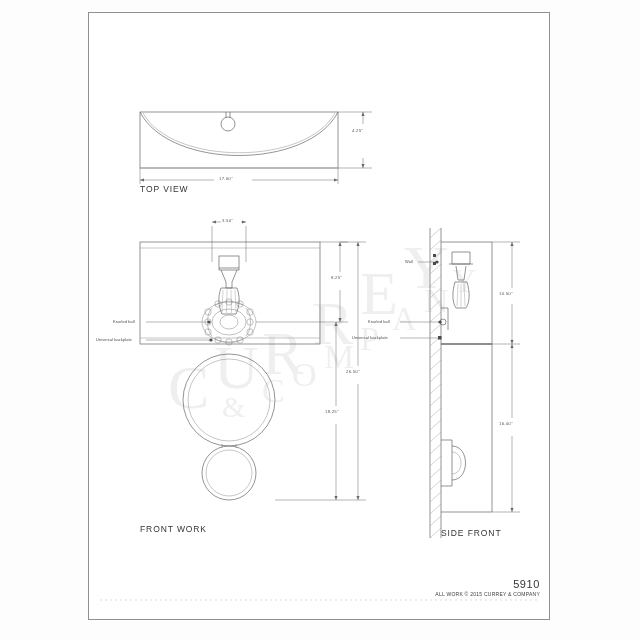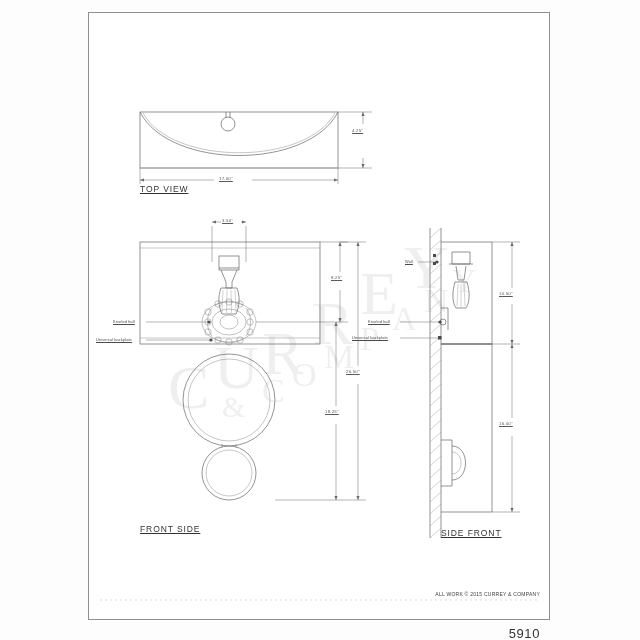--- a/index.html
+++ b/index.html
@@ -2,25 +2,25 @@
 <html><head>
 <meta charset="utf-8">
 <style>
   html,body{margin:0;padding:0;background:#ffffff;}
   body{width:640px;height:640px;overflow:hidden;
        font-family:"Liberation Sans","DejaVu Sans",sans-serif;color:#3b3b3b;}
   #sheet{position:relative;width:640px;height:640px;background:#fdfdfd;}
   .border{position:absolute;left:88px;top:12px;width:462px;height:608px;
           border:1px solid #8f8f8f;background:#ffffff;box-sizing:border-box;}
   .svgwrap{position:absolute;left:0;top:0;width:640px;height:640px;}
-  .lbl{position:absolute;white-space:nowrap;letter-spacing:.4px;text-decoration:underline;}
+  .lbl{position:absolute;white-space:nowrap;letter-spacing:.4px;}
   .viewlabel{font-size:8.5px;color:#333;letter-spacing:.9px;}
   .dim{font-size:4.4px;color:#5a5a5a;letter-spacing:.2px;}
   .callout{font-size:3.9px;color:#4a4a4a;letter-spacing:.1px;}
-  .sku{position:absolute;right:100px;top:578px;font-size:13px;color:#333;letter-spacing:.6px;margin-top:48px;}
+  .sku{position:absolute;right:100px;top:578px;font-size:11px;color:#333;letter-spacing:.6px;}
   .copy{position:absolute;right:100px;top:591px;font-size:5px;color:#3d3d3d;letter-spacing:.25px;}
   .wm{position:absolute;color:#efefef;font-family:"Liberation Serif","DejaVu Serif",serif;
       pointer-events:none;user-select:none;}
 </style>
 </head>
 <body>
 
 <div id="sheet">
 
   <div class="border"></div>
@@ -245,21 +245,21 @@
         <circle cx="440" cy="322" r="1.6" fill="#4a4a4a" stroke="none"></circle>
         <line x1="400" y1="338" x2="440" y2="338"></line>
         <rect x="438" y="336" width="3.5" height="3.5" fill="#4a4a4a" stroke="none"></rect>
       </g>
 
       <line x1="100" y1="600" x2="540" y2="600" stroke="#b4b4b4" stroke-width="0.5" stroke-dasharray="2 3"></line>
     </g>
   </svg>
 
   <div class="lbl viewlabel" style="left:140px;top:184px;">TOP VIEW</div>
-  <div class="lbl viewlabel" style="left:140px;top:524px;">FRONT SIDE</div>
+  <div class="lbl viewlabel" style="left:140px;top:524px;">FRONT WORK</div>
   <div class="lbl viewlabel" style="left:441px;top:528px;">SIDE FRONT</div>
 
   <div class="lbl dim" style="left:219px;top:176px;">17.00"</div>
   <div class="lbl dim" style="left:352px;top:128px;">4.25"</div>
 
   <div class="lbl dim" style="left:222px;top:218px;">3.50"</div>
   <div class="lbl dim" style="left:331px;top:275px;">8.25"</div>
   <div class="lbl dim" style="left:346px;top:369px;">26.50"</div>
   <div class="lbl dim" style="left:325px;top:409px;">18.25"</div>
 

